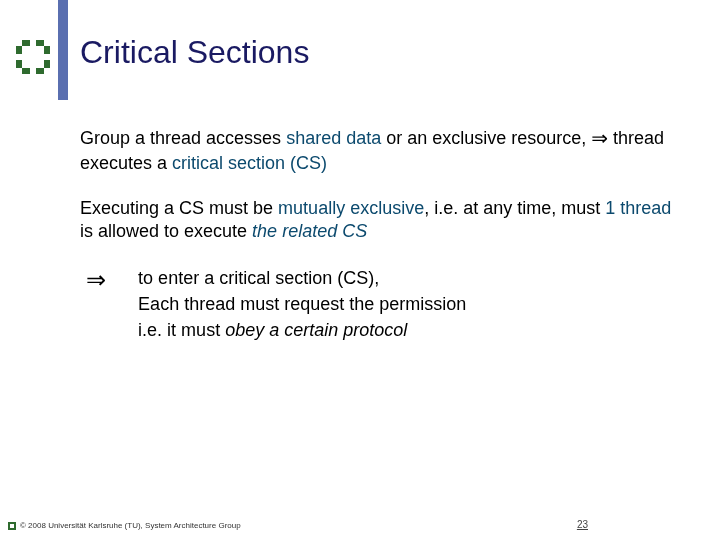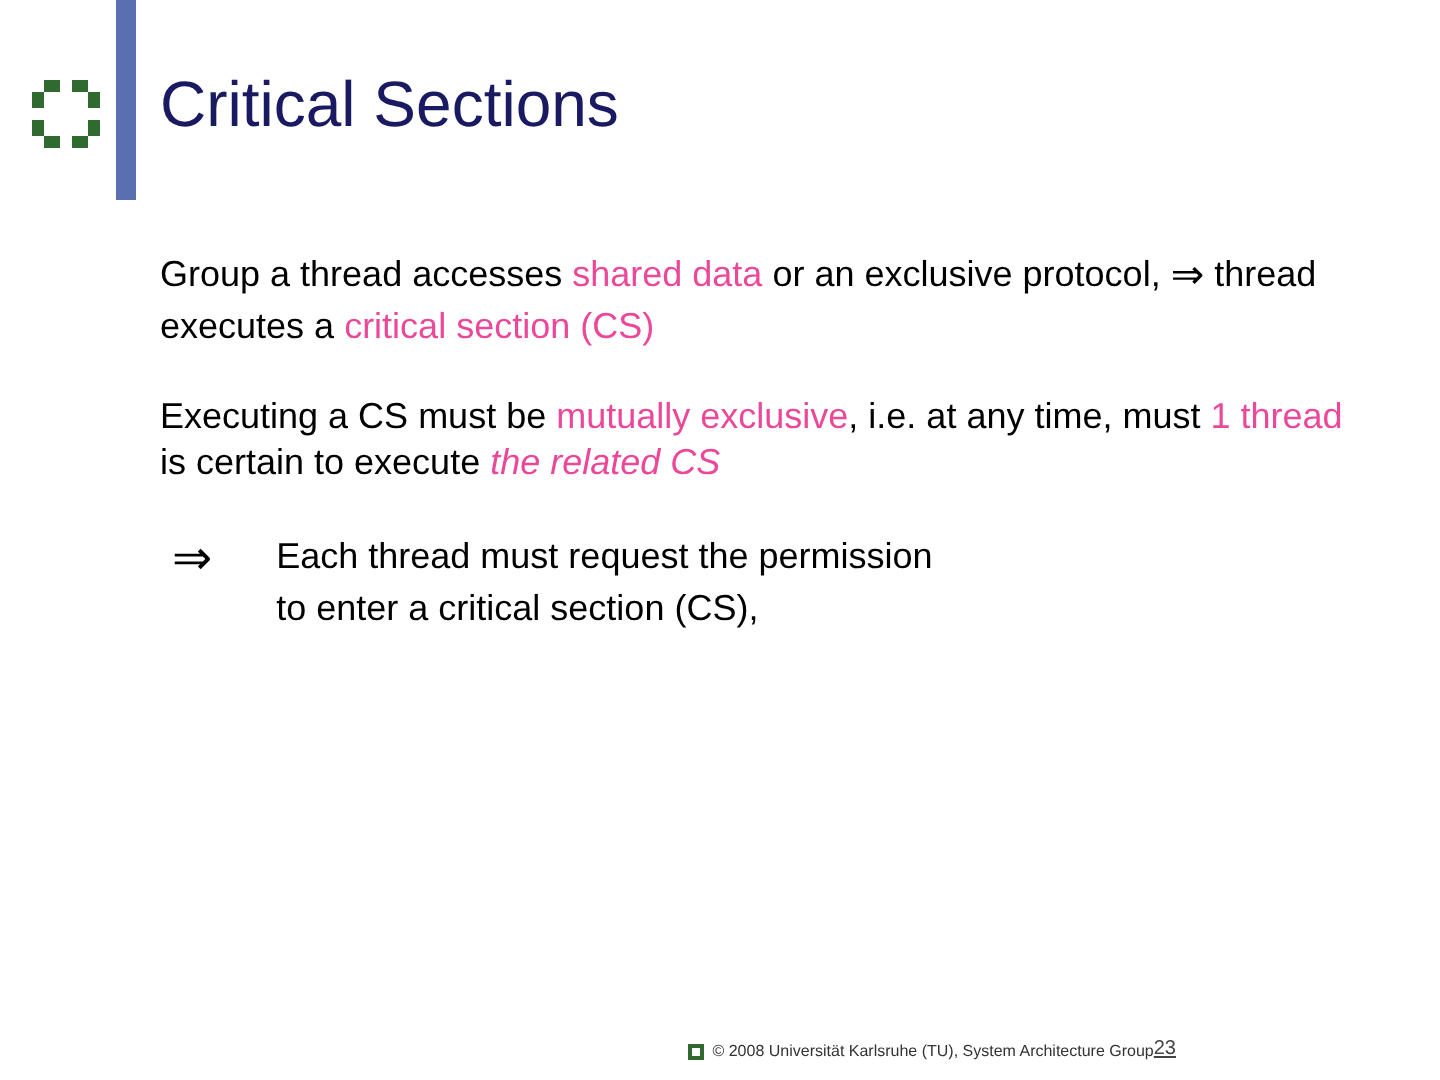--- a/index.html
+++ b/index.html
@@ -6,26 +6,26 @@
   html, body { width: 720px; height: 540px; overflow: hidden; font-family: Verdana, Geneva, sans-serif; background: #fff; color: #000; }
   .slide { position: relative; width: 596px; height: 540px; }
   .sidebar { position: absolute; left: 58px; top: 0; width: 10px; height: 100px; background: #5a6fb0; }
   .bullet-icon { position: absolute; left: 16px; top: 40px; width: 34px; height: 34px; }
   .bullet-icon .outer { position: absolute; inset: 0; background: #2f6b2f; }
   .bullet-icon .inner { position: absolute; left: 6px; top: 6px; right: 6px; bottom: 6px; background: #fff; }
   .bullet-icon .notch { position: absolute; width: 6px; height: 6px; background: #fff; }
   .title { position: absolute; left: 80px; top: 34px; font-size: 32px; color: #1a1a62; font-weight: 400; }
   .body { position: absolute; left: 80px; top: 126px; width: 600px; font-size: 18px; line-height: 1.28; }
   .para { margin-bottom: 22px; }
-  .red { color: #ec4899; }
+  .red { color: #0c4a6e; }
   .ital { font-style: italic; }
   .implies { font-family: "Times New Roman", serif; font-size: 20px; vertical-align: -1px; }
   .indent-row { display: flex; gap: 32px; margin-top: 10px; margin-left: 6px; }
   .indent-text { font-size: 18px; line-height: 1.45; }
-  .footer { position: absolute; bottom: 10px; left: 8px; right: 8px; display: flex; justify-content: flex-end; align-items: flex-end; font-size: 8px; color: #333; }
+  .footer { position: absolute; bottom: 10px; left: 8px; right: 8px; display: flex; justify-content: space-between; align-items: flex-end; font-size: 8px; color: #333; }
   .foot-icon { display: inline-block; width: 8px; height: 8px; background: #2f6b2f; position: relative; margin-right: 4px; vertical-align: middle; }
   .foot-icon::after { content: ""; position: absolute; inset: 2px; background: #fff; }
   .page-num { font-size: 10px; color: #444; text-decoration: underline; }
 </style>
 </head>
 <body>
 
 <div class="slide">
   <div class="sidebar"></div>
 
@@ -40,33 +40,36 @@
     <div class="notch" style="left:14px;bottom:0"></div>
     <div class="notch" style="left:0;top:14px"></div>
     <div class="notch" style="right:0;top:14px"></div>
   </div>
 
   <h1 class="title">Critical Sections</h1>
 
   <div class="body">
 
     <div class="para">
-      <span>Group a thread accesses </span><span class="red">shared data</span><span> </span><span> or an exclusive protocol, </span><span class="implies">⇒</span><span> thread executes a </span><span class="red">critical section (CS)</span>
+      <span>Group a thread accesses </span><span class="red">shared data</span><span> </span><span> or an exclusive resource, </span><span class="implies">⇒</span><span> thread executes a </span><span class="red">critical section (CS)</span>
     </div>
 
 
     <div class="para">
-      <span>Executing a CS must be </span><span class="red">mutually exclusive</span><span>, i.e. at any time, must </span><span class="red">1 thread</span><span> is certain to execute </span><span class="red ital">the related CS</span>
+      <span>Executing a CS must be </span><span class="red">mutually exclusive</span><span>, i.e. at any time, must </span><span class="red">1 thread</span><span> is allowed to execute </span><span class="red ital">the related CS</span>
     </div>
 
     <div class="indent-row">
       <div class="implies" style="font-size:24px">⇒</div>
       <div class="indent-text">
+        <div>to enter a critical section (CS),</div>
         <div>Each thread must request the permission</div>
-        <div>to enter a critical section (CS),</div>
+        <div>
+          <span>i.e. it must </span><span class="ital">obey a certain protocol</span>
+        </div>
       </div>
     </div>
 
   </div>
 
   <div class="footer">
     <div>
       <span class="foot-icon"></span><span>© 2008 Universität Karlsruhe (TU), System Architecture Group</span>
     </div>
     <div class="page-num">23</div>

